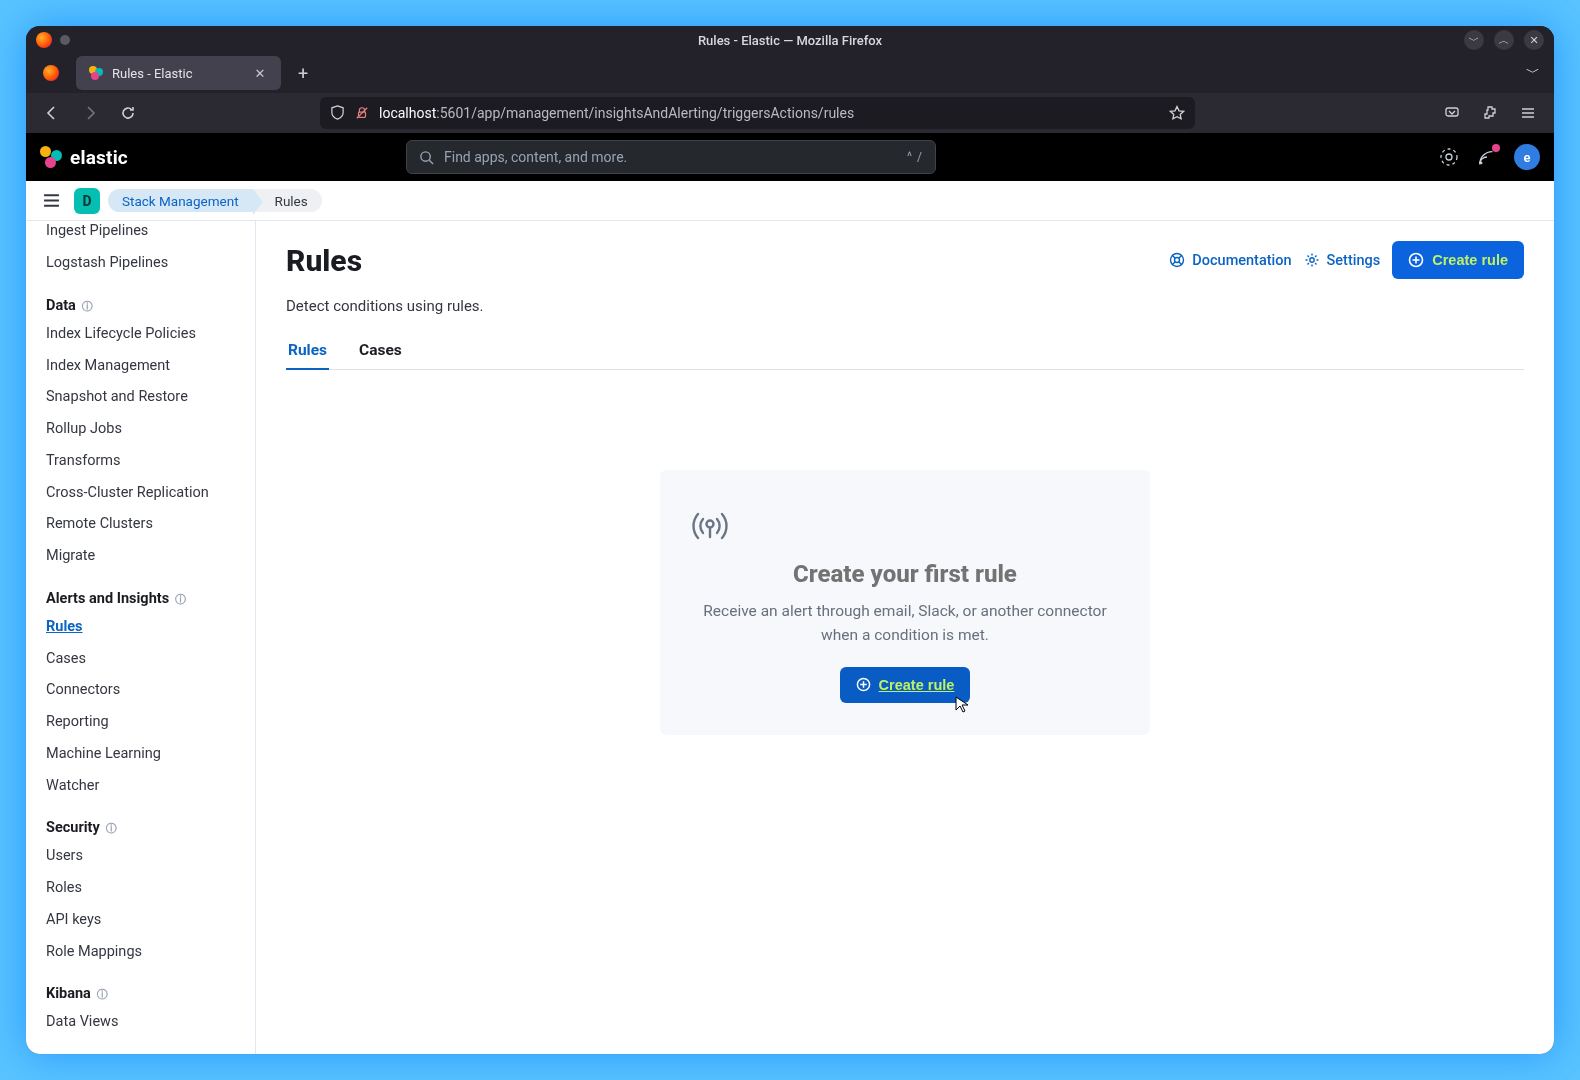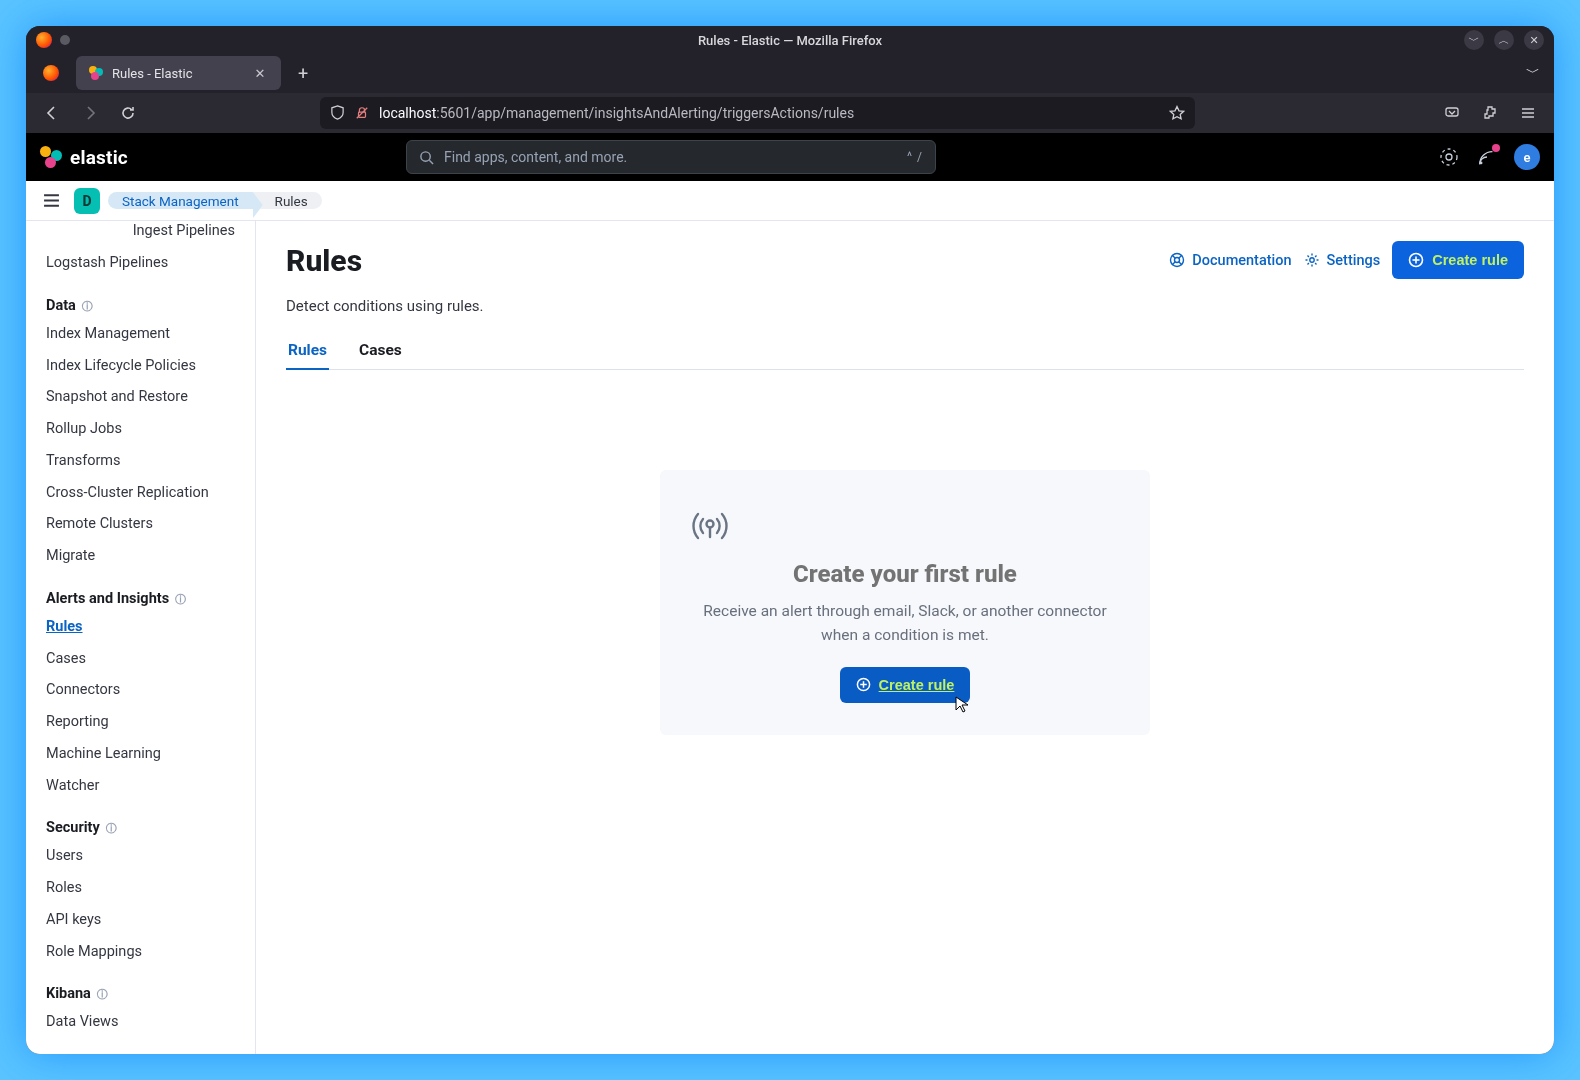--- a/index.html
+++ b/index.html
@@ -45,32 +45,32 @@
   .kbn-search .kb-hint { margin-left:auto; color:#98a2b3; font-size:12px; letter-spacing:1px;}
   .kbn-header .hdr-right { margin-left:auto; display:flex; align-items:center; gap:16px;}
   .hdr-icon-btn { width:22px; height:22px; display:flex; align-items:center; justify-content:center; color:#c7d0dc;}
   .avatar-e { width:26px; height:26px; border-radius:50%; background:#2f7de1; color:#fff; display:flex; align-items:center; justify-content:center; font-size:13px; font-weight:600;}
   .notif-dot { position:absolute; top:-2px; right:-2px; width:8px; height:8px; border-radius:50%; background:#e7438c; }
   
   .kbn-subheader { height:40px; border-bottom:1px solid #e3e6ef; background:#fff; display:flex; align-items:center; padding:0 10px; gap:8px;}
   .hamburger { width:30px; height:30px; display:flex; align-items:center; justify-content:center; color:#343741; font-size:16px;}
   .space-badge { width:26px; height:26px; border-radius:6px; background:#06bfb3; color:#063a37; font-weight:800; display:flex; align-items:center; justify-content:center; font-size:14px;}
   .crumb-group { display:flex; align-items:center; }
-  .crumb { height:17px; display:flex; align-items:center; padding:0 14px 0 18px; font-size:13.5px; position:relative; }
+  .crumb { height:23px; display:flex; align-items:center; padding:0 14px 0 18px; font-size:13.5px; position:relative; }
   .crumb.first { background:#d6e8f6; color:#0b64c4; border-radius:13px 0 0 13px; padding-left:14px;}
   .crumb.first::after { content:""; position:absolute; right:-10px; top:0; width:0; height:0; border-top:13px solid transparent; border-bottom:13px solid transparent; border-left:10px solid #d6e8f6; z-index:2;}
   .crumb.last { background:#eef0f4; color:#343741; border-radius:0 13px 13px 0; padding-left:22px;}
   .crumb.last::before { content:""; position:absolute; left:0; top:0; width:0; height:0; border-top:13px solid transparent; border-bottom:13px solid transparent; border-left:10px solid #fff; z-index:1;}
   
   .kbn-body { flex:1; display:flex; overflow:hidden; }
   .side { width:230px; border-right:1px solid #e3e6ef; padding:2px 0 16px 0; overflow:hidden; font-size:14.5px; color:#1a1c21;}
   .side-section-title { font-weight:700; font-size:14.5px; padding:18px 20px 4px 20px; color:#1a1c21; display:flex; align-items:flex-end; gap:6px;}
   .side .info-dot { font-size:11px; color:#98a2b3; }
   .side a.side-item { display:block; padding:5px 20px; color:#343741; text-decoration:none; font-size:14.5px; line-height:1.5;}
-  .side a.side-item.cut { padding-top:0; margin-top:-3px;text-align:right;}
+  .side a.side-item.cut { padding-top:0; margin-top:-3px;}
   .side a.side-item.active { color:#0b64c4; font-weight:700; text-decoration:underline;}
   
   .main { flex:1; padding:20px 30px; overflow:auto; }
   .page-header-row { display:flex; align-items:center; }
   .page-title { font-size:30px; font-weight:800; color:#1a1c21; }
   .page-actions { margin-left:auto; display:flex; align-items:center; gap:12px; }
   .link-action { color:#0b64c4; font-size:14.5px; display:flex; align-items:center; gap:7px; font-weight:500;}
   .link-action svg { width:16px; height:16px; }
   .btn-primary { background:#0b64dd; color:#bef264; border:none; border-radius:6px; height:38px; padding:0 16px; font-size:14.5px; font-weight:600; display:flex; align-items:center; gap:8px; cursor:pointer;}
   .btn-primary.sm { height:36px; }
@@ -247,22 +247,22 @@
       <div class="kbn-body">
 
         <nav class="side">
           <a href="#" class="side-item cut">Ingest Pipelines</a>
           <a href="#" class="side-item">Logstash Pipelines</a>
 
           <div class="side-section-title">
               <span>Data</span>
               <span class="info-dot">ⓘ</span>
             </div>
+          <a href="#" class="side-item">Index Lifecycle Policies</a>
           <a href="#" class="side-item">Index Management</a>
-          <a href="#" class="side-item">Index Lifecycle Policies</a>
           <a href="#" class="side-item">Snapshot and Restore</a>
           <a href="#" class="side-item">Rollup Jobs</a>
           <a href="#" class="side-item">Transforms</a>
           <a href="#" class="side-item">Cross-Cluster Replication</a>
           <a href="#" class="side-item">Remote Clusters</a>
           <a href="#" class="side-item">Migrate</a>
 
           <div class="side-section-title">
               <span>Alerts and Insights</span>
               <span class="info-dot">ⓘ</span>

